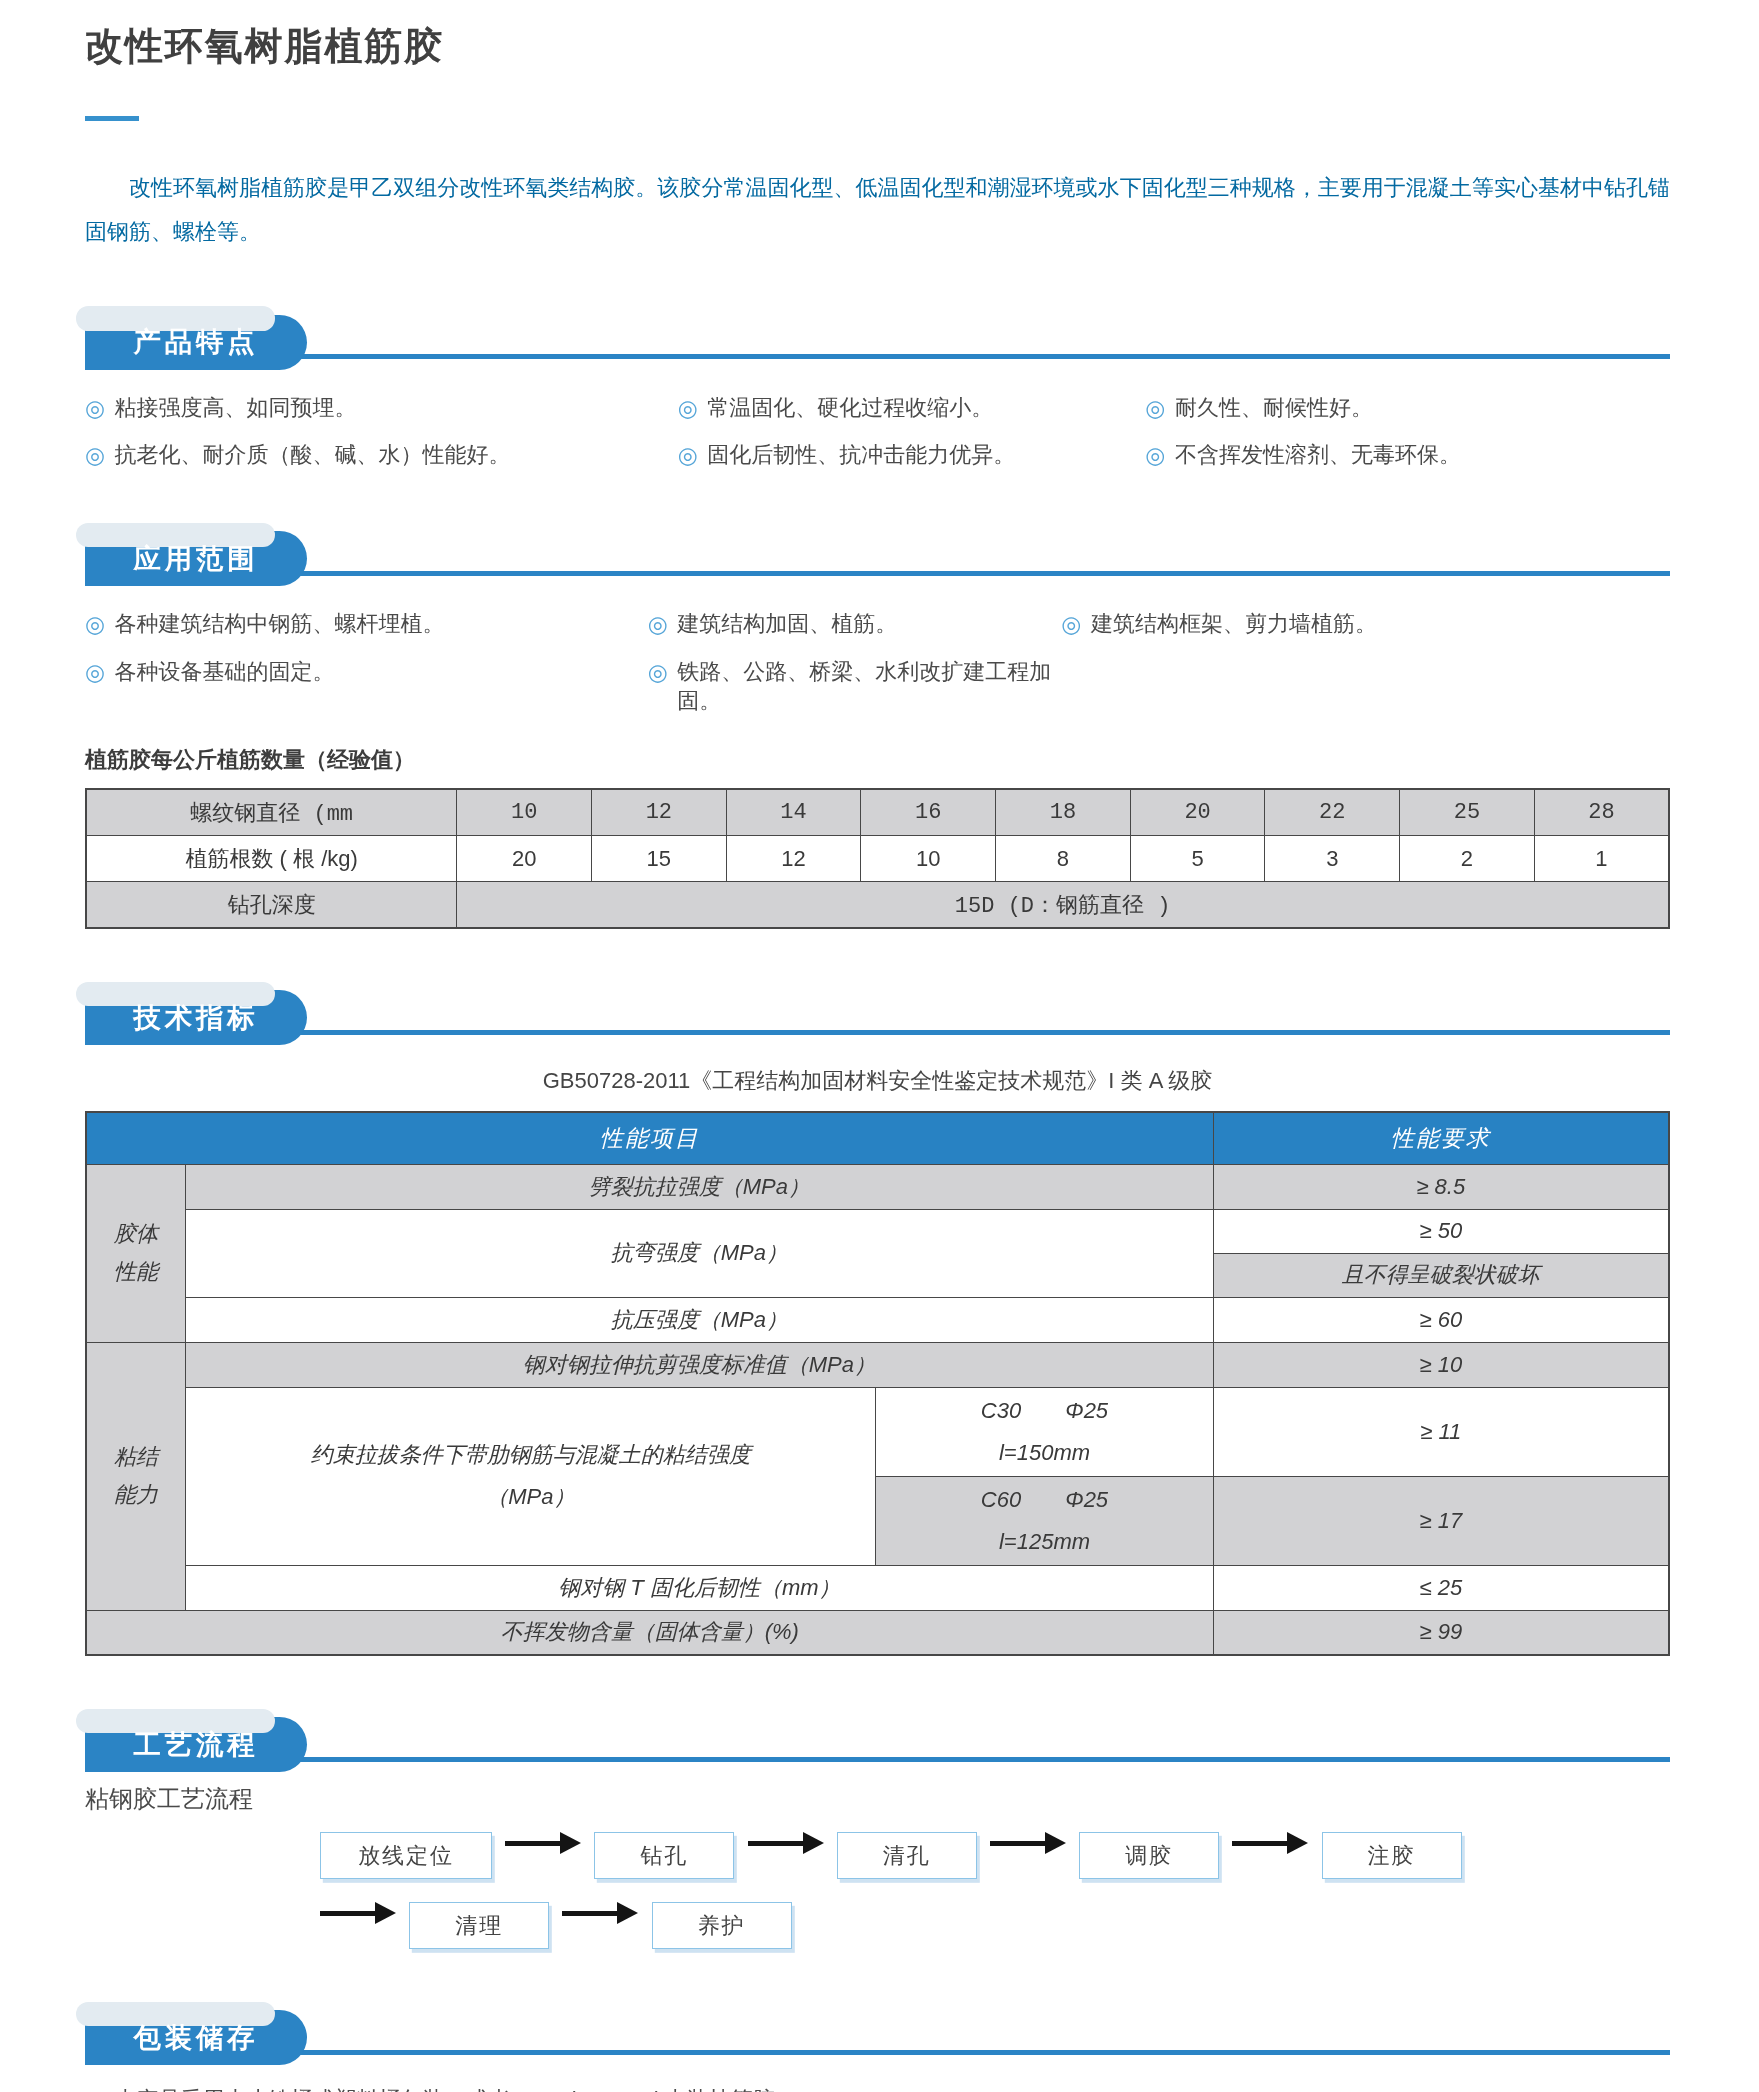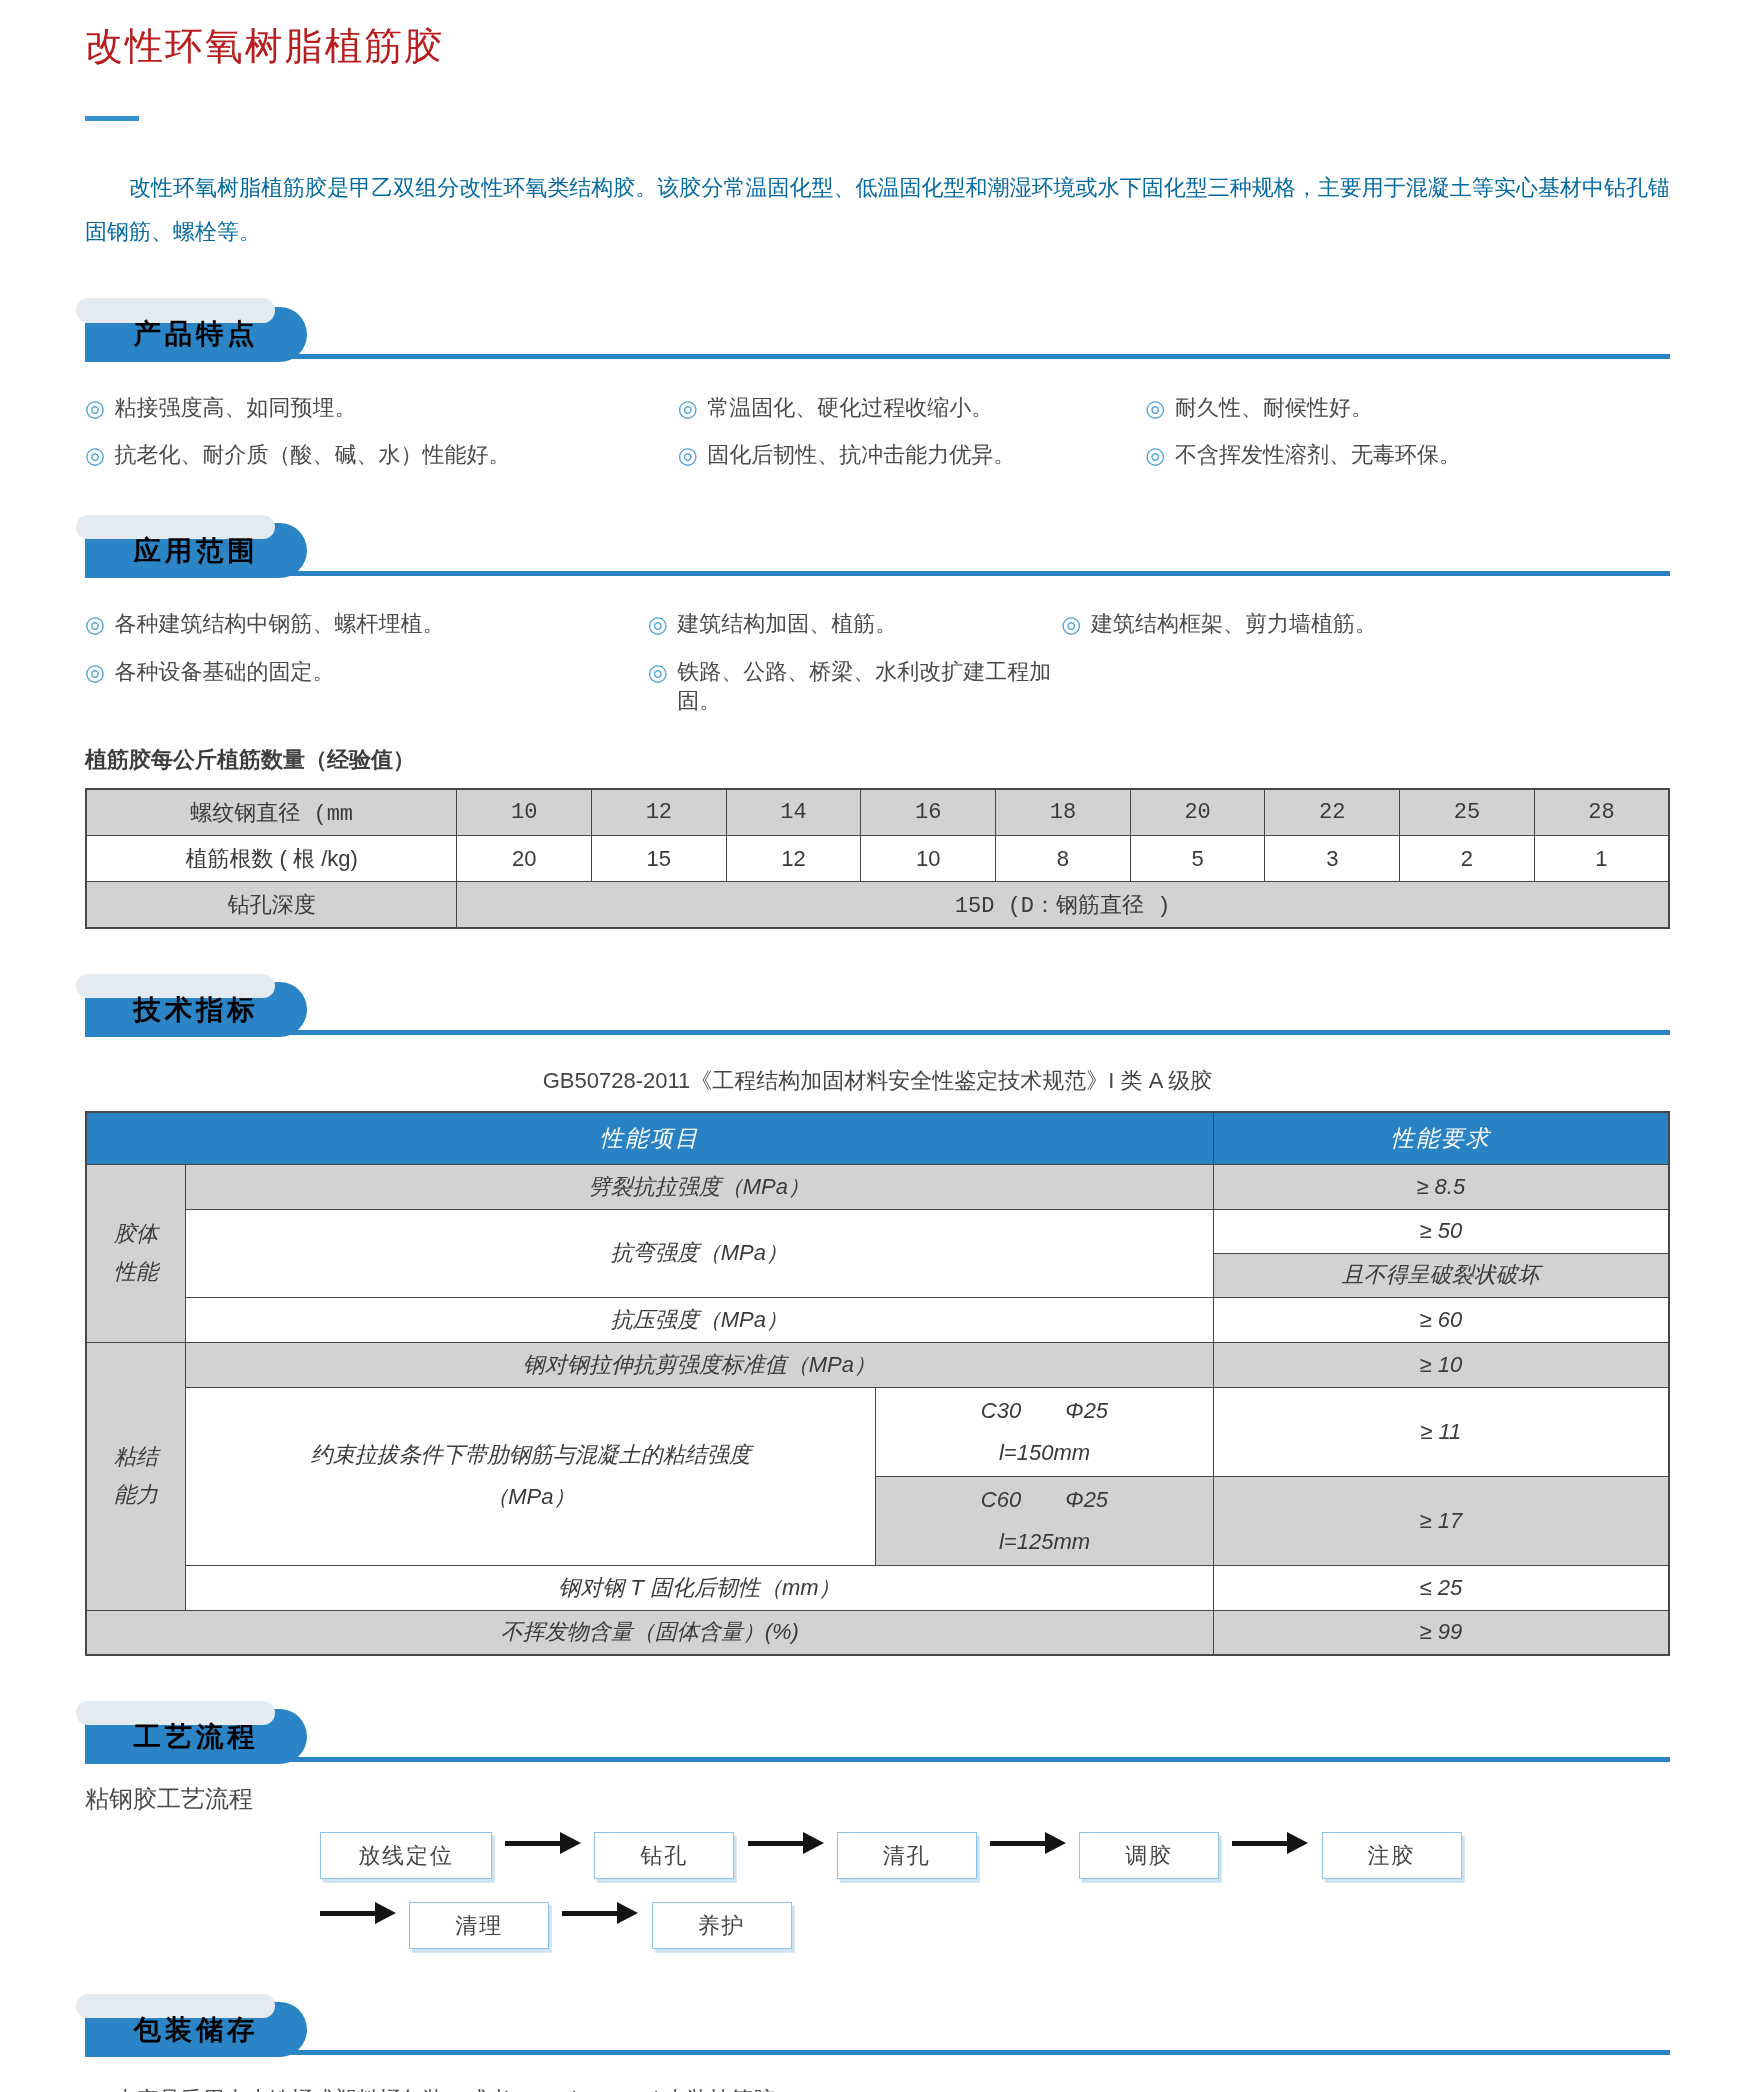--- a/index.html
+++ b/index.html
@@ -1,31 +1,31 @@
 <!DOCTYPE html>
 <html lang="zh" style="font-size:15px"><head>
 <meta charset="utf-8">
 <style>
   html,body{margin:0;padding:0;background:#ffffff;}
   body{font-family:"Liberation Sans","DejaVu Sans",sans-serif;color:#454545;}
   .page{position:relative;width:1759px;min-height:2092px;background:#fff;box-sizing:border-box;
         padding:21px 89px 0 85px;overflow:hidden;}
 
   
-  .doc-title{margin:0;font-size:38px;font-weight:normal;color:#b91c1c;letter-spacing:1.9px;}
+  .doc-title{margin:0;font-size:38px;font-weight:bold;color:#404040;letter-spacing:1.9px;}
   .title-underline{width:54px;height:4.7px;background:#3691cd;margin-top:44px;}
 
   
   .intro{margin:45px 0 0 0;font-size:22px;line-height:2.0;color:#0369a1;text-indent:2em;text-align:justify;}
 
   
   .section-head{position:relative;height:59px;margin-top:53px;}
   .section-rule{position:absolute;left:0;right:0;bottom:6.6px;height:4.7px;background:#2b84c5;z-index:1;}
-  .badge{position:absolute;left:0;top:0;width:222px;height:55px;background:#2b84c5;
-         border-radius:13.2px 30px 30px 0;color:#000000;display:flex;align-items:center;justify-content:center;
+  .badge{position:absolute;left:0;top:8px;width:222px;height:55px;background:#2b84c5;
+         border-radius:13.2px 30px 30px 0;color:#ffffff;display:flex;align-items:center;justify-content:center;
          font-size:27.4px;font-weight:bold;letter-spacing:3.8px;z-index:2;}
   .badge::before{content:"";position:absolute;left:-9.5px;top:-8.5px;width:199px;height:24.6px;
                  background:#e3ebf1;border-radius:12.3px;z-index:-1;}
 
   
   .bullet-grid{display:grid;margin-top:28px;row-gap:19px;font-size:22px;color:#4a4a4a;}
   .grid-features{grid-template-columns:37.4% 29.5% 33.1%;}
   .grid-apps{grid-template-columns:35.5% 26.1% 38.4%;}
   .bullet-item{display:flex;align-items:flex-start;}
   .bullet{color:#55a5d8;margin-right:9.5px;font-size:23px;line-height:1.25;}

